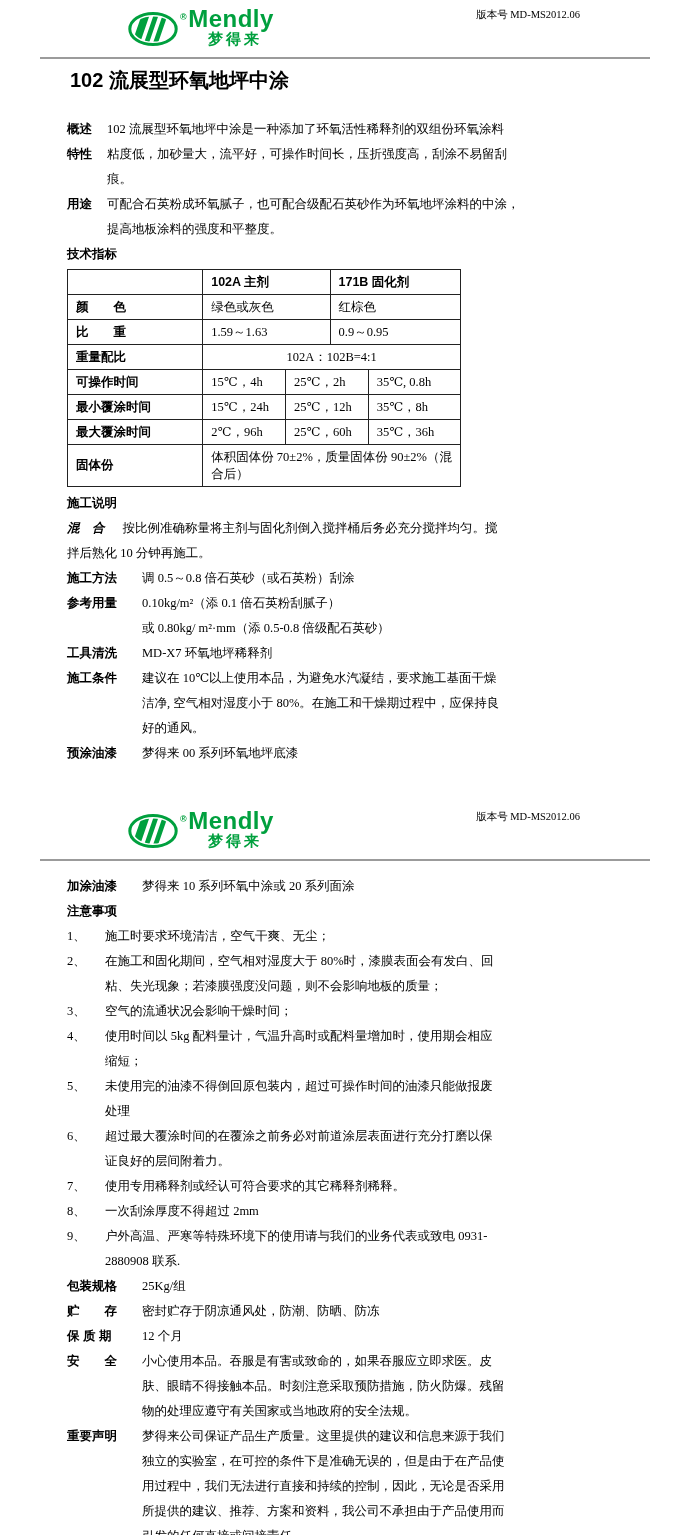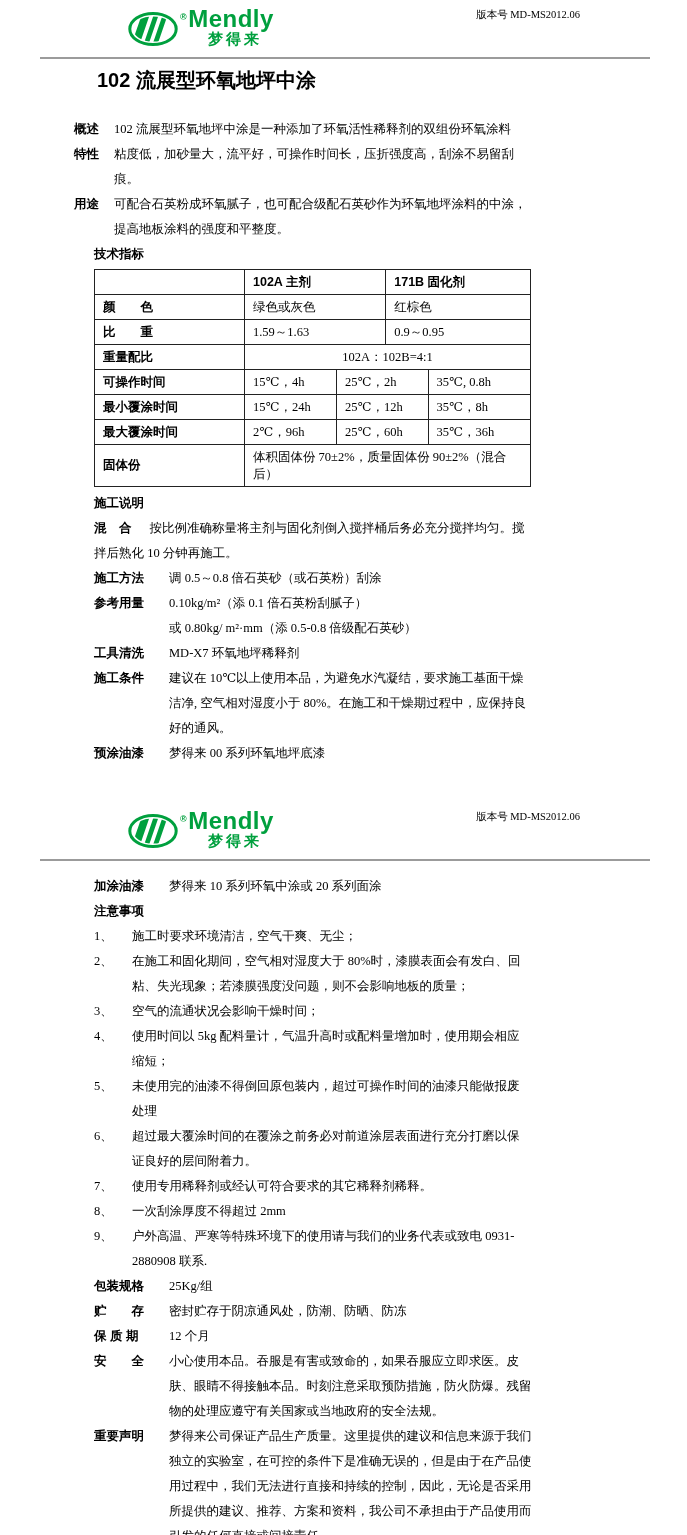--- a/index.html
+++ b/index.html
@@ -14,41 +14,41 @@
   .hdr{height:48px;padding:8px 107px 0 128px;display:flex;justify-content:space-between;}
   .logo{display:flex;align-items:flex-start;}
   .logo-mark{width:50px;height:36px;margin-top:3px;flex-shrink:0;}
   .logo-text{margin-left:2px;}
   .logo-top{font-family:"Liberation Sans","DejaVu Sans",sans-serif;font-weight:bold;color:#00A03E;font-size:24px;line-height:22px;letter-spacing:0.5px;white-space:nowrap;}
   .reg{font-size:9px;vertical-align:top;position:relative;top:-2px;margin-right:1px;}
   .logo-cn{font-family:"Liberation Sans","DejaVu Sans",sans-serif;font-weight:bold;color:#00A03E;font-size:15px;letter-spacing:3px;margin-left:28px;line-height:18px;}
   .ver{font-size:10.5px;padding-bottom:3px;white-space:nowrap;}
   .rule{height:2px;background:#9b9b9b;margin:1px 37px 0 40px;}
   
-  .content{margin-left:94px;width:440px;}
+  .content{margin-left:67px;width:440px;}
   .title{font-family:"Liberation Sans","DejaVu Sans",sans-serif;font-weight:bold;font-size:20px;line-height:26px;margin:8px 0 0 3px;}
   .lbl{font-family:"Liberation Sans","DejaVu Sans",sans-serif;font-weight:bold;flex-shrink:0;}
   
-  .row{display:flex;line-height:25px;justify-content:flex-end;}
+  .row{display:flex;line-height:25px;}
   .row .lbl{width:40px;}
   .row .txt{width:420px;flex-shrink:0;}
   .intro{margin-top:24px;}
   .sec-h{font-family:"Liberation Sans","DejaVu Sans",sans-serif;font-weight:bold;line-height:25px;}
   
-  table.tech{border-collapse:collapse;width:437px;margin:2px 0 4px 0;table-layout:fixed;}
+  table.tech{border-collapse:collapse;width:394px;margin:2px 0 4px 0;table-layout:fixed;}
   table.tech td{border:1px solid #222;padding:3.5px 8px;line-height:17px;height:17px;overflow:hidden;}
   td.tl{font-family:"Liberation Sans","DejaVu Sans",sans-serif;font-weight:bold;}
   td.th{font-family:"Liberation Sans","DejaVu Sans",sans-serif;font-weight:bold;}
   td.ctr{text-align:center;}
   
   .row2{display:flex;line-height:25px;}
   .row2 .lbl{width:75px;}
   .row2 .txt{width:365px;flex-shrink:0;}
   .mix{line-height:25px;margin:0;}
-  .mix .lbl{margin-right:18px;}
+  .mix .lbl{margin-right:18px;font-style:italic;}
   
   .note{display:flex;line-height:25px;}
   .note .num{width:38px;flex-shrink:0;}
   .note .ntext{width:399px;flex-shrink:0;}
   .topcoat{margin-top:13px;}
 </style>
 </head>
 <body>
 
 <section class="sheet sheet-1">

